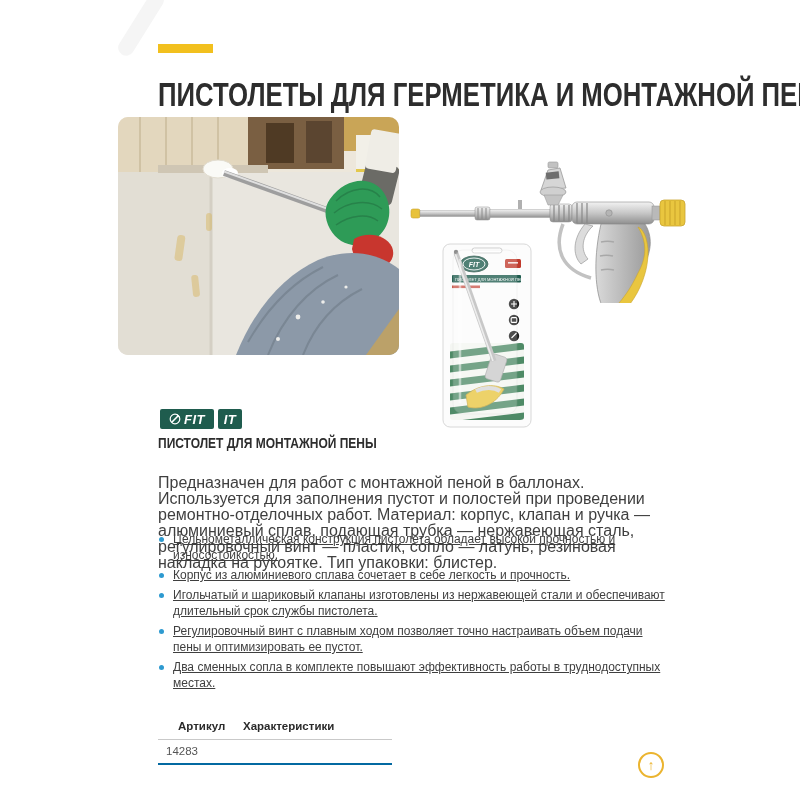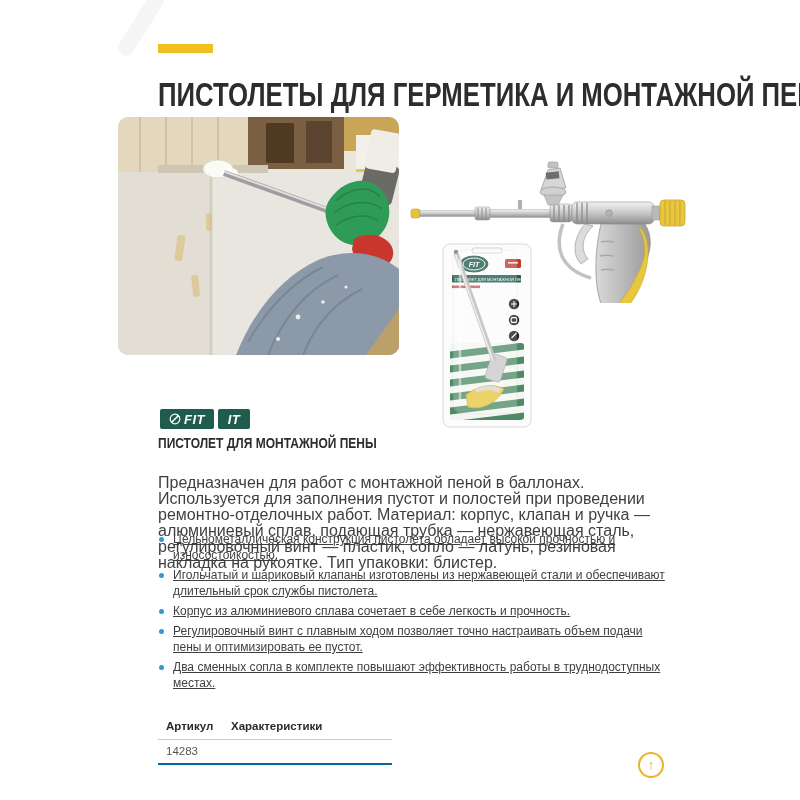--- a/index.html
+++ b/index.html
@@ -11,32 +11,32 @@
   .page-title{position:absolute;left:158px;top:56px;white-space:nowrap;font-size:33px;line-height:34px;
               font-weight:bold;color:#2d2d2d;transform:scaleX(.78);transform-origin:0 0;letter-spacing:0;}
   .photo{position:absolute;left:118px;top:117px;width:281px;height:238px;border-radius:10px;overflow:hidden;}
   .product-shot{position:absolute;left:405px;top:158px;width:285px;height:145px;}
   .blister{position:absolute;left:442px;top:243px;width:90px;height:185px;}
   .brand-row{position:absolute;left:160px;top:409px;display:flex;gap:4px;}
   .brand-box{height:20px;background:#1F5C4E;border-radius:2px;color:#fff;font-weight:bold;
              font-style:italic;font-size:13px;display:flex;align-items:center;justify-content:center;
              letter-spacing:.5px;}
   .brand-box.primary{width:54px;gap:3px;}
-  .brand-box.secondary{width:32px;}
+  .brand-box.secondary{width:24px;}
   .product-name{position:absolute;left:158px;top:435px;white-space:nowrap;font-size:15px;line-height:16px;
                 font-weight:bold;color:#2d2d2d;transform:scaleX(.8);transform-origin:0 0;}
   .description{position:absolute;left:158px;top:459px;width:510px;font-size:16px;line-height:16px;color:#3f3f3f;}
   .features{position:absolute;left:158px;top:531px;width:514px;list-style:none;margin:0;padding:0;
             font-size:12px;line-height:16px;color:#3f3f3f;text-decoration:underline;}
   .features li{position:relative;padding-left:15px;margin-bottom:4px;}
   .features .dot{position:absolute;left:1px;top:6px;width:5px;height:5px;border-radius:50%;background:#2E9AD0;}
   .spec-table{position:absolute;left:158px;top:716px;width:234px;font-size:11.5px;}
   .spec-header{display:flex;font-weight:bold;color:#2b2b2b;border-bottom:1px solid #c9c9c9;
                padding:4px 0 7px 0;}
-  .spec-header .c1{width:73px;padding-left:8px;box-sizing:border-box;}
+  .spec-header .c1{width:73px;padding-left:8px;box-sizing:border-box;margin-left:12px;}
   .spec-header .c2{flex:1;}
   .spec-row{display:flex;color:#555;border-bottom:2px solid #0369a1;padding:5px 0 6px 0;}
   .spec-row .c1{width:73px;padding-left:8px;box-sizing:border-box;}
   .spec-row .c2{flex:1;}
   .scroll-top{position:absolute;left:638px;top:752px;width:26px;height:26px;border:2px solid #EBB42F;
               border-radius:50%;box-sizing:border-box;display:flex;align-items:center;justify-content:center;
               color:#EBB42F;font-size:14px;font-weight:bold;cursor:pointer;background:#fff;}
 </style>
 </head>
 <body>
@@ -247,22 +247,22 @@
       <span>IT</span>
     </div>
   </div>
 
   <div class="product-name">ПИСТОЛЕТ ДЛЯ МОНТАЖНОЙ ПЕНЫ</div>
 
   <p class="description">Предназначен для работ с монтажной пеной в баллонах. Используется для заполнения пустот и полостей при проведении ремонтно-отделочных работ. Материал: корпус, клапан и ручка — алюминиевый сплав, подающая трубка — нержавеющая сталь, регулировочный винт — пластик, сопло — латунь, резиновая накладка на рукоятке. Тип упаковки: блистер.</p>
 
   <ul class="features">
     <li><span class="dot"></span><span>Цельнометаллическая конструкция пистолета обладает высокой прочностью и износостойкостью.</span></li>
+    <li><span class="dot"></span><span>Корпус из алюминиевого сплава сочетает в себе легкость и прочность.</span></li>
     <li><span class="dot"></span><span>Игольчатый и шариковый клапаны изготовлены из нержавеющей стали и обеспечивают длительный срок службы пистолета.</span></li>
-    <li><span class="dot"></span><span>Корпус из алюминиевого сплава сочетает в себе легкость и прочность.</span></li>
     <li><span class="dot"></span><span>Регулировочный винт с плавным ходом позволяет точно настраивать объем подачи пены и оптимизировать ее пустот.</span></li>
     <li><span class="dot"></span><span>Два сменных сопла в комплекте повышают эффективность работы в труднодоступных местах.</span></li>
   </ul>
 
   <div class="spec-table">
     <div class="spec-header">
       <div class="c1">Артикул</div>
       <div class="c2">Характеристики</div>
     </div>
     <div class="spec-row">

